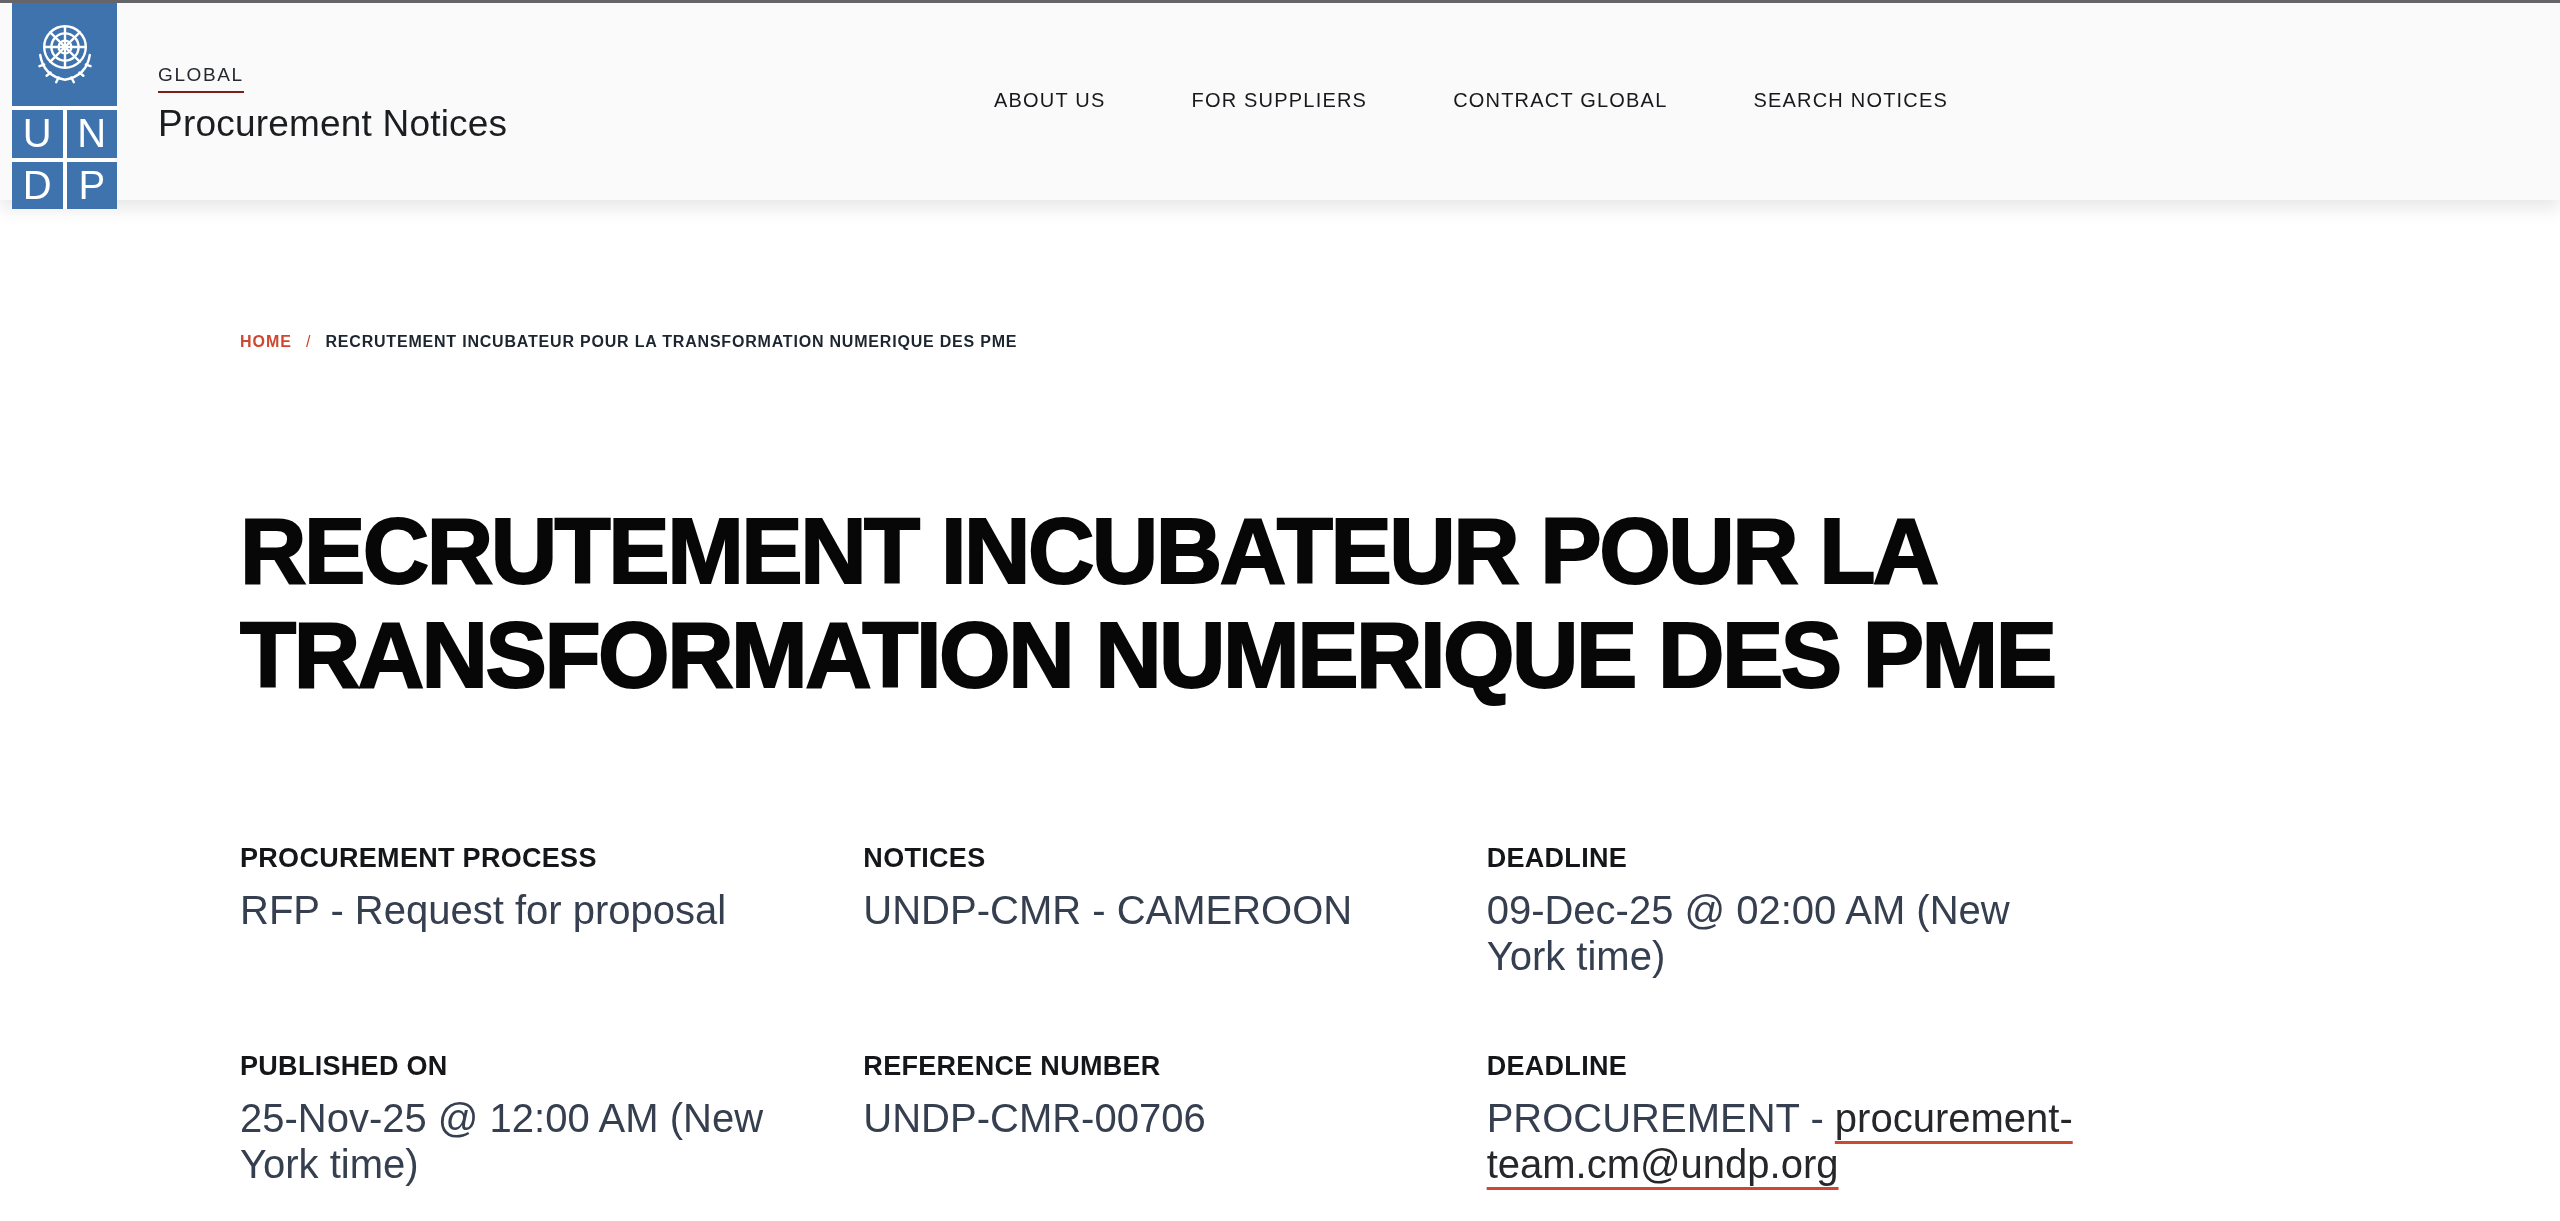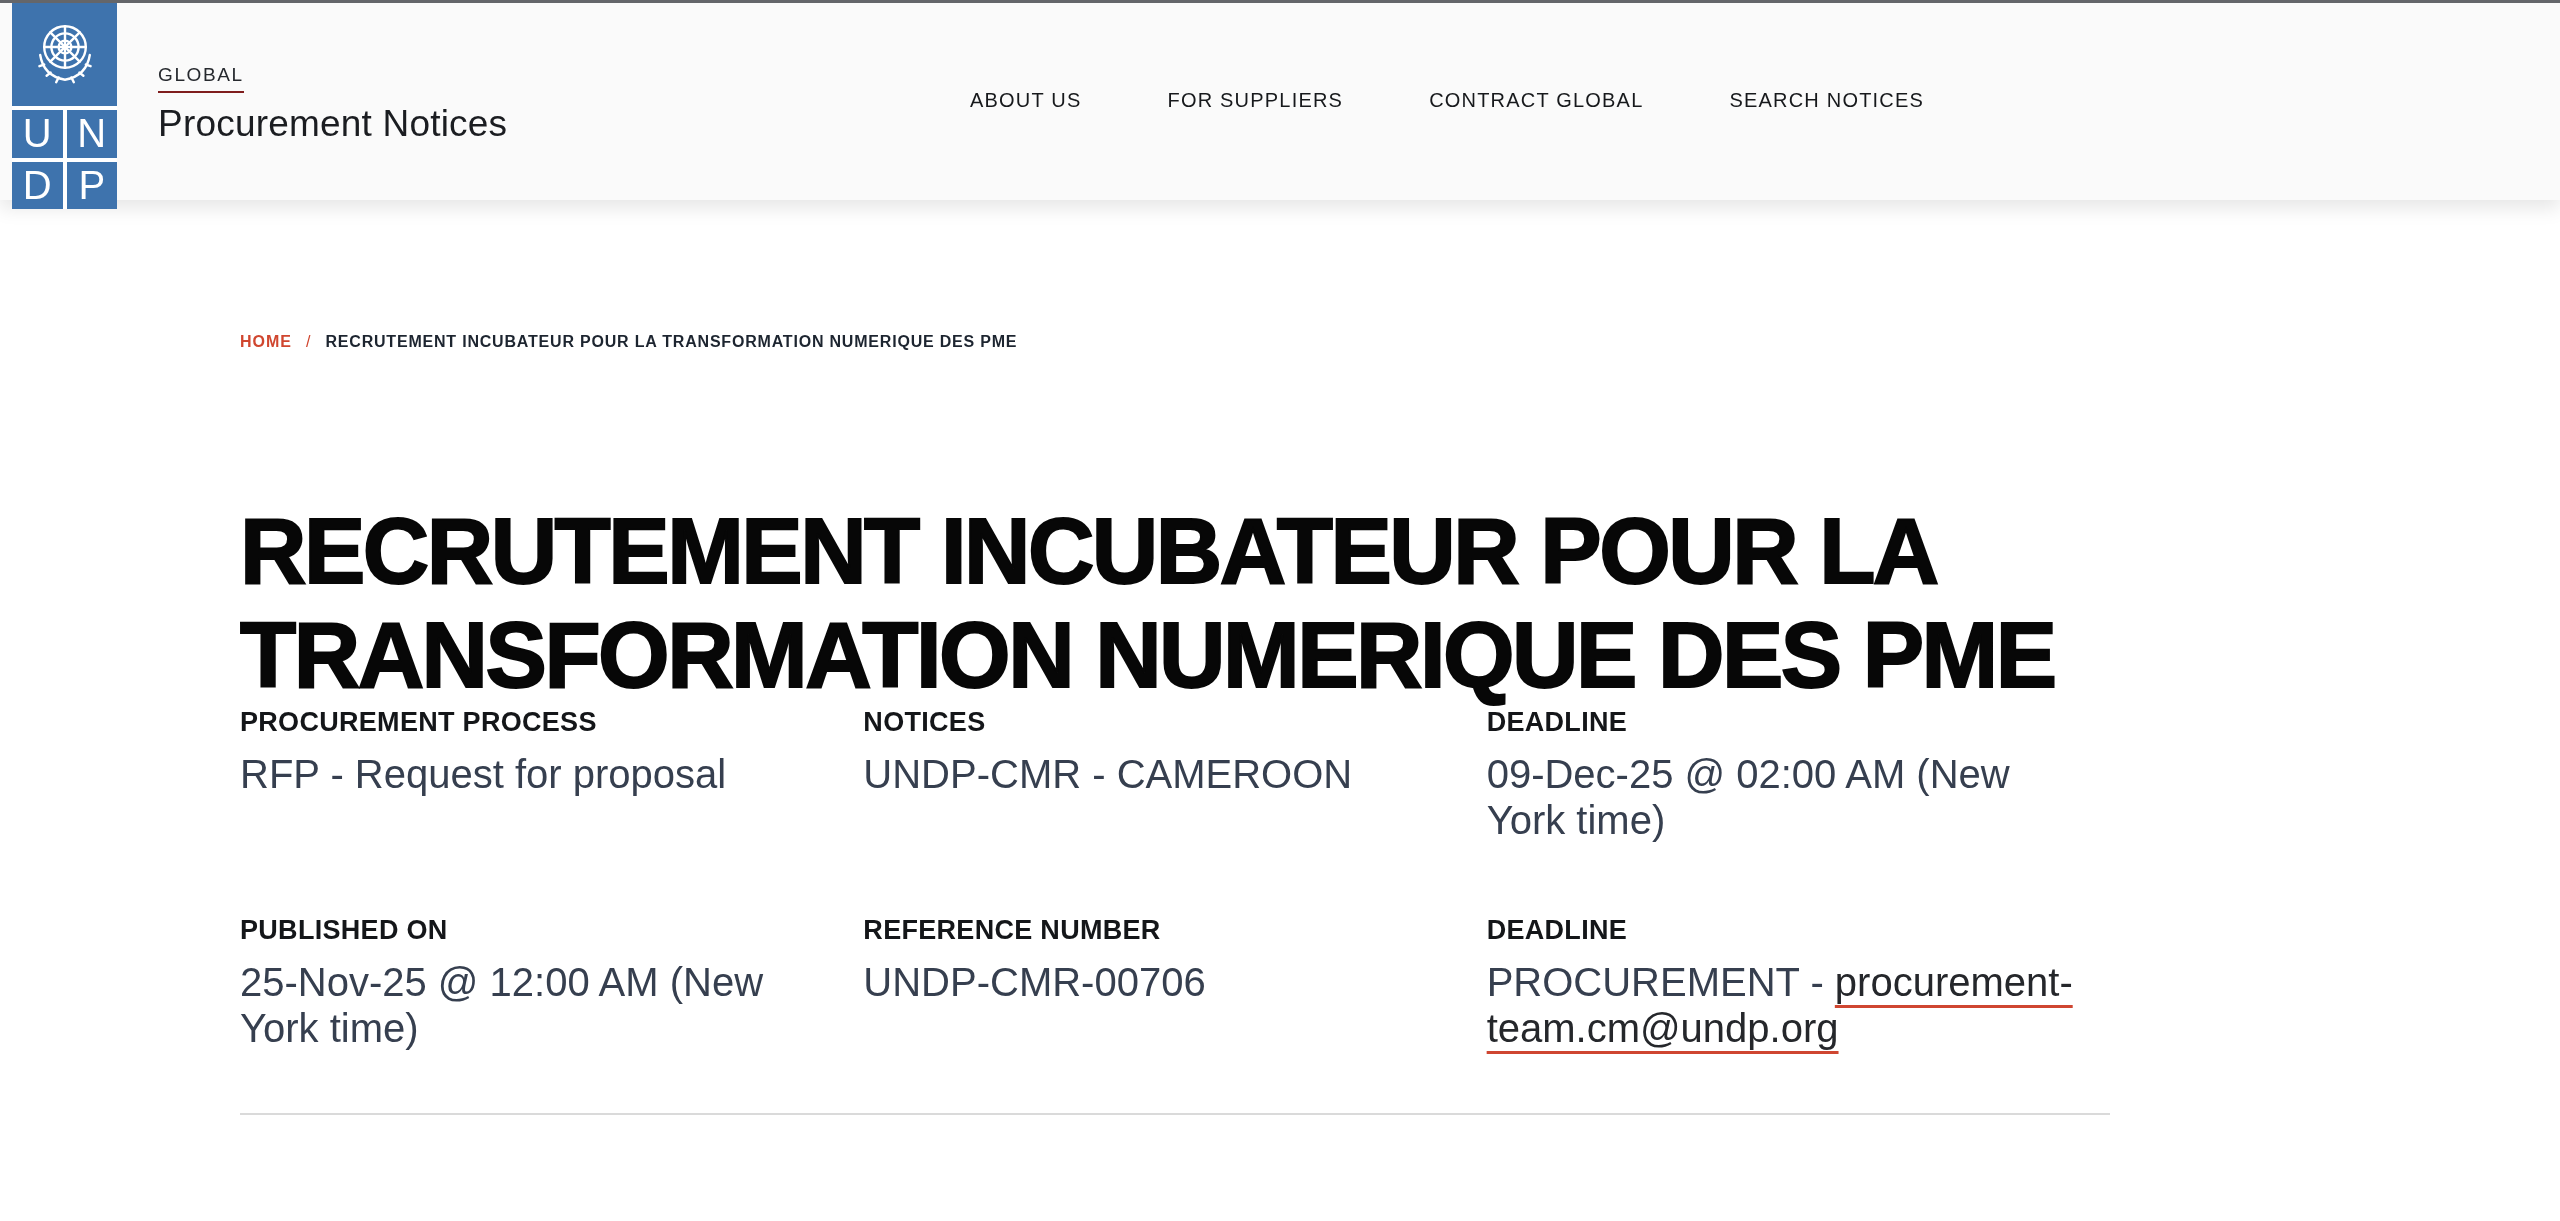--- a/index.html
+++ b/index.html
@@ -56,21 +56,21 @@
     padding-bottom: 5px;
     border-bottom: 2px solid #7f1d1d;
   }
   .brand-title {
     margin-top: 10px;
     font-size: 37px; font-weight: 500;
     color: #1b1d21;
     letter-spacing: 0.2px;
   }
   .main-nav {
-    position: absolute; left: 970px; top: 0; height: 100%;
+    position: absolute; left: 994px; top: 0; height: 100%;
     display: flex; align-items: center; gap: 86px;
   }
   .nav-item {
     font-size: 20px; font-weight: 500;
     letter-spacing: 1.2px;
     color: #17191c;
     cursor: pointer;
     white-space: nowrap;
   }
   
@@ -86,20 +86,21 @@
   .notice-title {
     margin-top: 148px;
     font-size: 92px;
     line-height: 104px;
     font-weight: 800;
     letter-spacing: -2.5px;
     color: #070707;
     -webkit-text-stroke: 2px #070707;
   }
   .details {
+    margin-top: 136px;
     display: grid;
     grid-template-columns: repeat(3, 1fr);
     row-gap: 72px;
   }
   .field-label {
     font-size: 27px; font-weight: 700;
     color: #141619; letter-spacing: 0.3px;
     margin-bottom: 13px;
   }
   .field-value {

